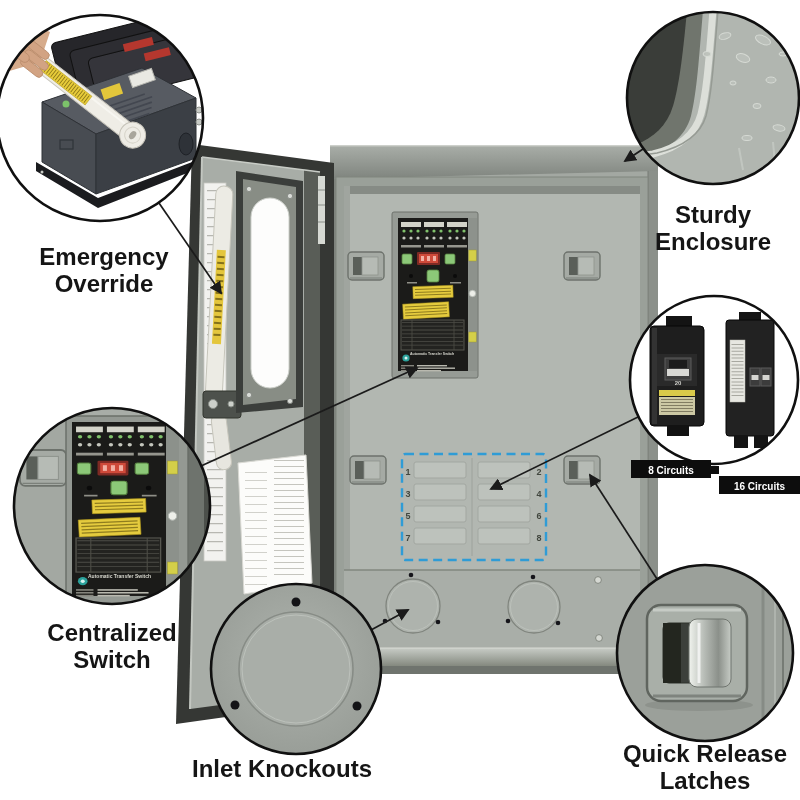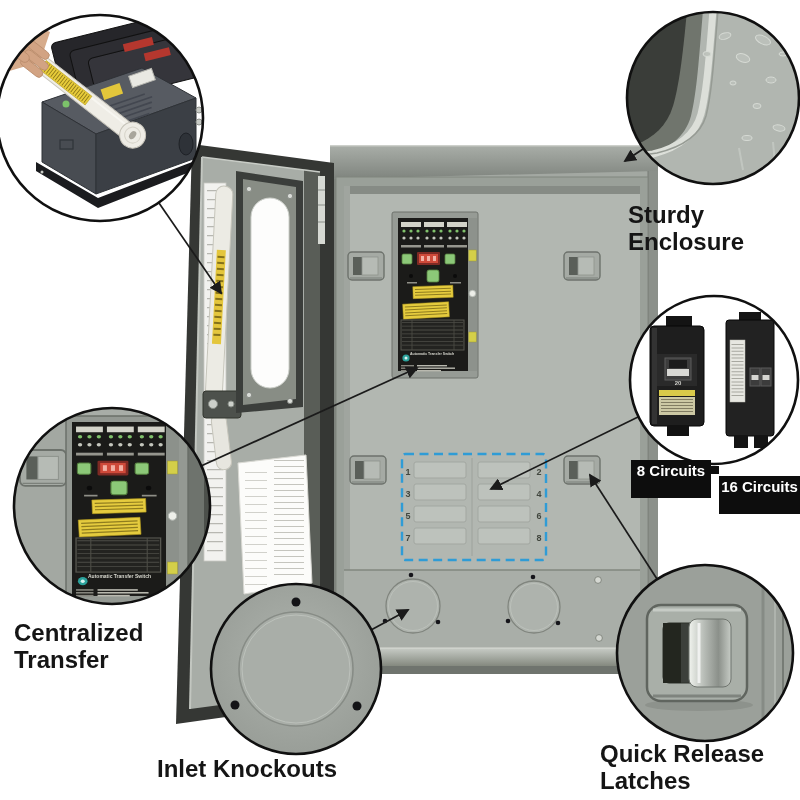--- a/index.html
+++ b/index.html
@@ -1,22 +1,22 @@
 <!DOCTYPE html>
 <html><head>
 <meta charset="utf-8">
 <style>
   html,body{margin:0;padding:0;background:#fff;}
   .scene{position:relative;width:800px;height:800px;background:#ffffff;overflow:hidden;
          font-family:"Liberation Sans", sans-serif;}
   .scene svg{position:absolute;left:0;top:0;}
-  .callout-label{position:absolute;font-weight:700;font-size:24px;
+  .callout-label{position:absolute;text-align:center;font-weight:700;font-size:24px;
                  line-height:27px;color:#151515;}
   .circuit-box{position:absolute;background:#0d0d0d;color:#ffffff;font-weight:700;
-               font-size:15px;text-align:center;height:38px;line-height:22px;}
+               font-size:10px;text-align:center;height:18px;line-height:22px;}
   .circuit-link{position:absolute;background:#0d0d0d;}
   .slot-num{position:absolute;width:12px;font-size:9px;font-weight:700;color:#42473f;
             text-align:center;line-height:10px;}
   .console-title{position:absolute;color:#d8d8cf;font-weight:700;white-space:nowrap;
                  overflow:hidden;}
   .console-title.main{left:410px;top:351px;width:58px;height:7px;font-size:3.5px;line-height:7px;}
   .console-title.zoomed{left:88px;top:572px;width:76px;height:8px;font-size:5px;line-height:8px;}
 </style>
 </head>
 <body>
@@ -421,22 +421,23 @@
         <rect x="-42" y="-30" width="62" height="60" rx="6" fill="#3c403b" stroke="#2e322d"></rect>
         <rect x="-42" y="-30" width="18" height="60" fill="#23261f"></rect>
         <rect x="-16" y="-34" width="42" height="68" rx="8" fill="url(#gradRoller)" stroke="#6f746e"></rect>
         <path d="M-6 -30 V30" stroke="#ffffff" stroke-width="3" opacity="0.7"></path>
       </g>
     </g>
   </g>
   <circle cx="705" cy="653" r="88" fill="none" stroke="#101010" stroke-width="2.6"></circle>
 </svg>
 
+  <div class="callout-label" style="left:8px;top:243px;width:192px;">Emergency Override</div>
   <div class="callout-label" style="left:628px;top:201px;width:170px;">Sturdy Enclosure</div>
-  <div class="callout-label" style="left:14px;top:619px;width:196px;">Centralized Transfer</div>
+  <div class="callout-label" style="left:14px;top:619px;width:196px;">Centralized Switch</div>
   <div class="callout-label" style="left:157px;top:755px;width:250px;">Inlet Knockouts</div>
   <div class="callout-label" style="left:600px;top:740px;width:210px;">Quick Release Latches</div>
 
   <div class="circuit-box" style="left:631px;top:460px;width:80px;">8 Circuits</div>
   <div class="circuit-link" style="left:711px;top:466px;width:8px;height:8px;"></div>
   <div class="circuit-box" style="left:719px;top:476px;width:81px;">16 Circuits</div>
 
   <div class="slot-num" style="left:402px;top:467px;">1</div>
   <div class="slot-num" style="left:533px;top:467px;">2</div>
   <div class="slot-num" style="left:402px;top:489px;">3</div>

